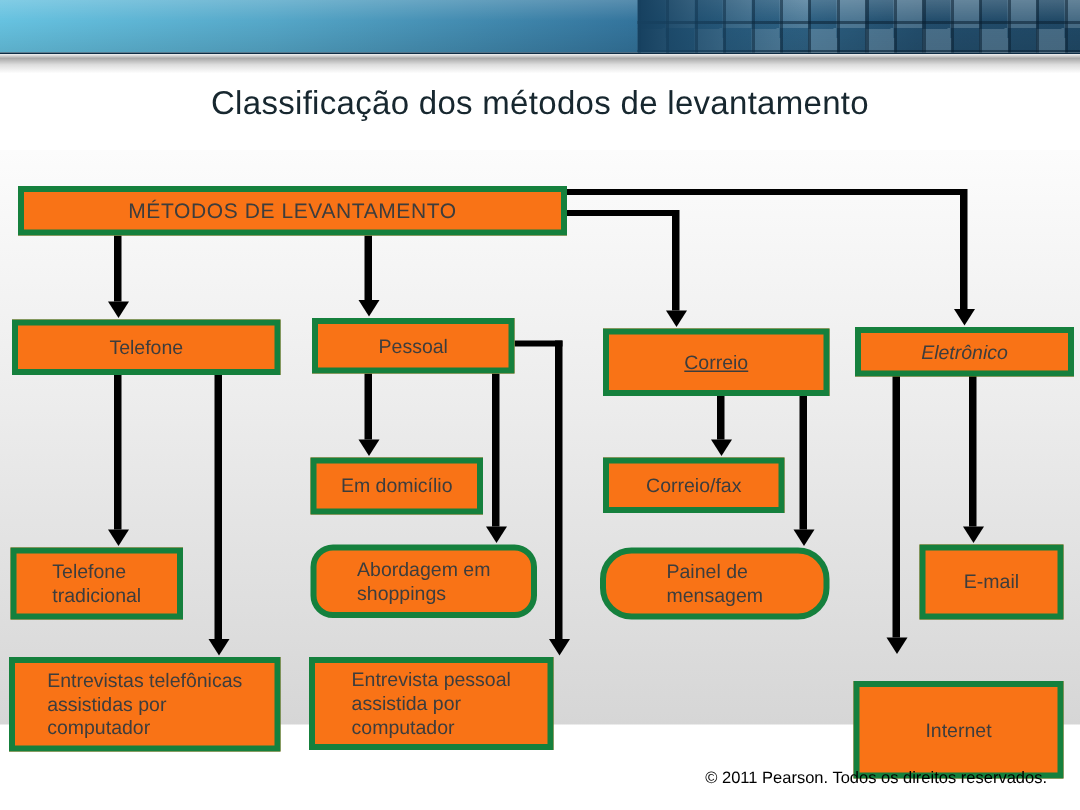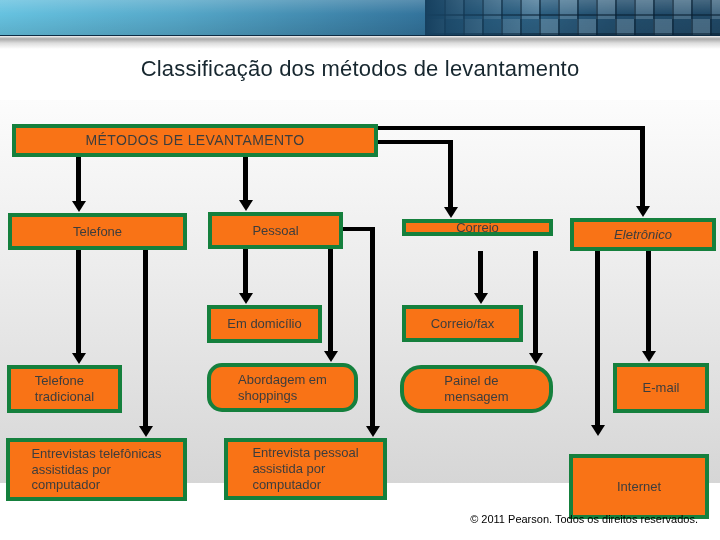--- a/index.html
+++ b/index.html
@@ -76,34 +76,34 @@
   <div class="va" style="left:328px;top:249px;height:102px;"></div>
   <div class="va" style="left:370px;top:227px;height:199px;"></div>
   <div class="va" style="left:478px;top:251px;height:42px;"></div>
   <div class="va" style="left:533px;top:251px;height:102px;"></div>
   <div class="va" style="left:595px;top:250px;height:175px;"></div>
   <div class="va" style="left:646px;top:250px;height:101px;"></div>
 
   <div class="node root" style="left:12px;top:124px;width:366px;height:33px;">MÉTODOS DE LEVANTAMENTO</div>
   <div class="node" style="left:8px;top:213px;width:179px;height:37px;">Telefone</div>
   <div class="node" style="left:208px;top:212px;width:135px;height:37px;">Pessoal</div>
-  <div class="node" style="left:402px;top:219px;width:151px;height:17px;">Correio</div>
+  <div class="node" style="left:402px;top:219px;width:151px;height:45px;text-decoration:underline;">Correio</div>
   <div class="node" style="left:570px;top:218px;width:146px;height:33px;font-style:italic;">Eletrônico</div>
   <div class="node" style="left:207px;top:305px;width:115px;height:38px;">Em domicílio</div>
   <div class="node" style="left:402px;top:305px;width:121px;height:37px;">Correio/fax</div>
   <div class="node" style="left:7px;top:365px;width:115px;height:48px;">Telefone
 tradicional</div>
   <div class="node" style="left:207px;top:363px;width:151px;height:49px;border-radius:15px;">Abordagem em
 shoppings</div>
   <div class="node" style="left:400px;top:365px;width:153px;height:48px;border-radius:21px;">Painel de
 mensagem</div>
   <div class="node" style="left:613px;top:363px;width:96px;height:50px;">E-mail</div>
   <div class="node" style="left:6px;top:438px;width:181px;height:63px;">Entrevistas telefônicas
 assistidas por
 computador</div>
-  <div class="node" style="left:224px;top:438px;width:163px;height:62px;">Entrevista pessoal
+  <div class="node" style="left:206px;top:438px;width:163px;height:62px;">Entrevista pessoal
 assistida por
 computador</div>
   <div class="node" style="left:569px;top:454px;width:140px;height:65px;">Internet</div>
 
   <div class="footer">© 2011 Pearson. Todos os direitos reservados.</div>
 
 </div>
 
 </body></html>

